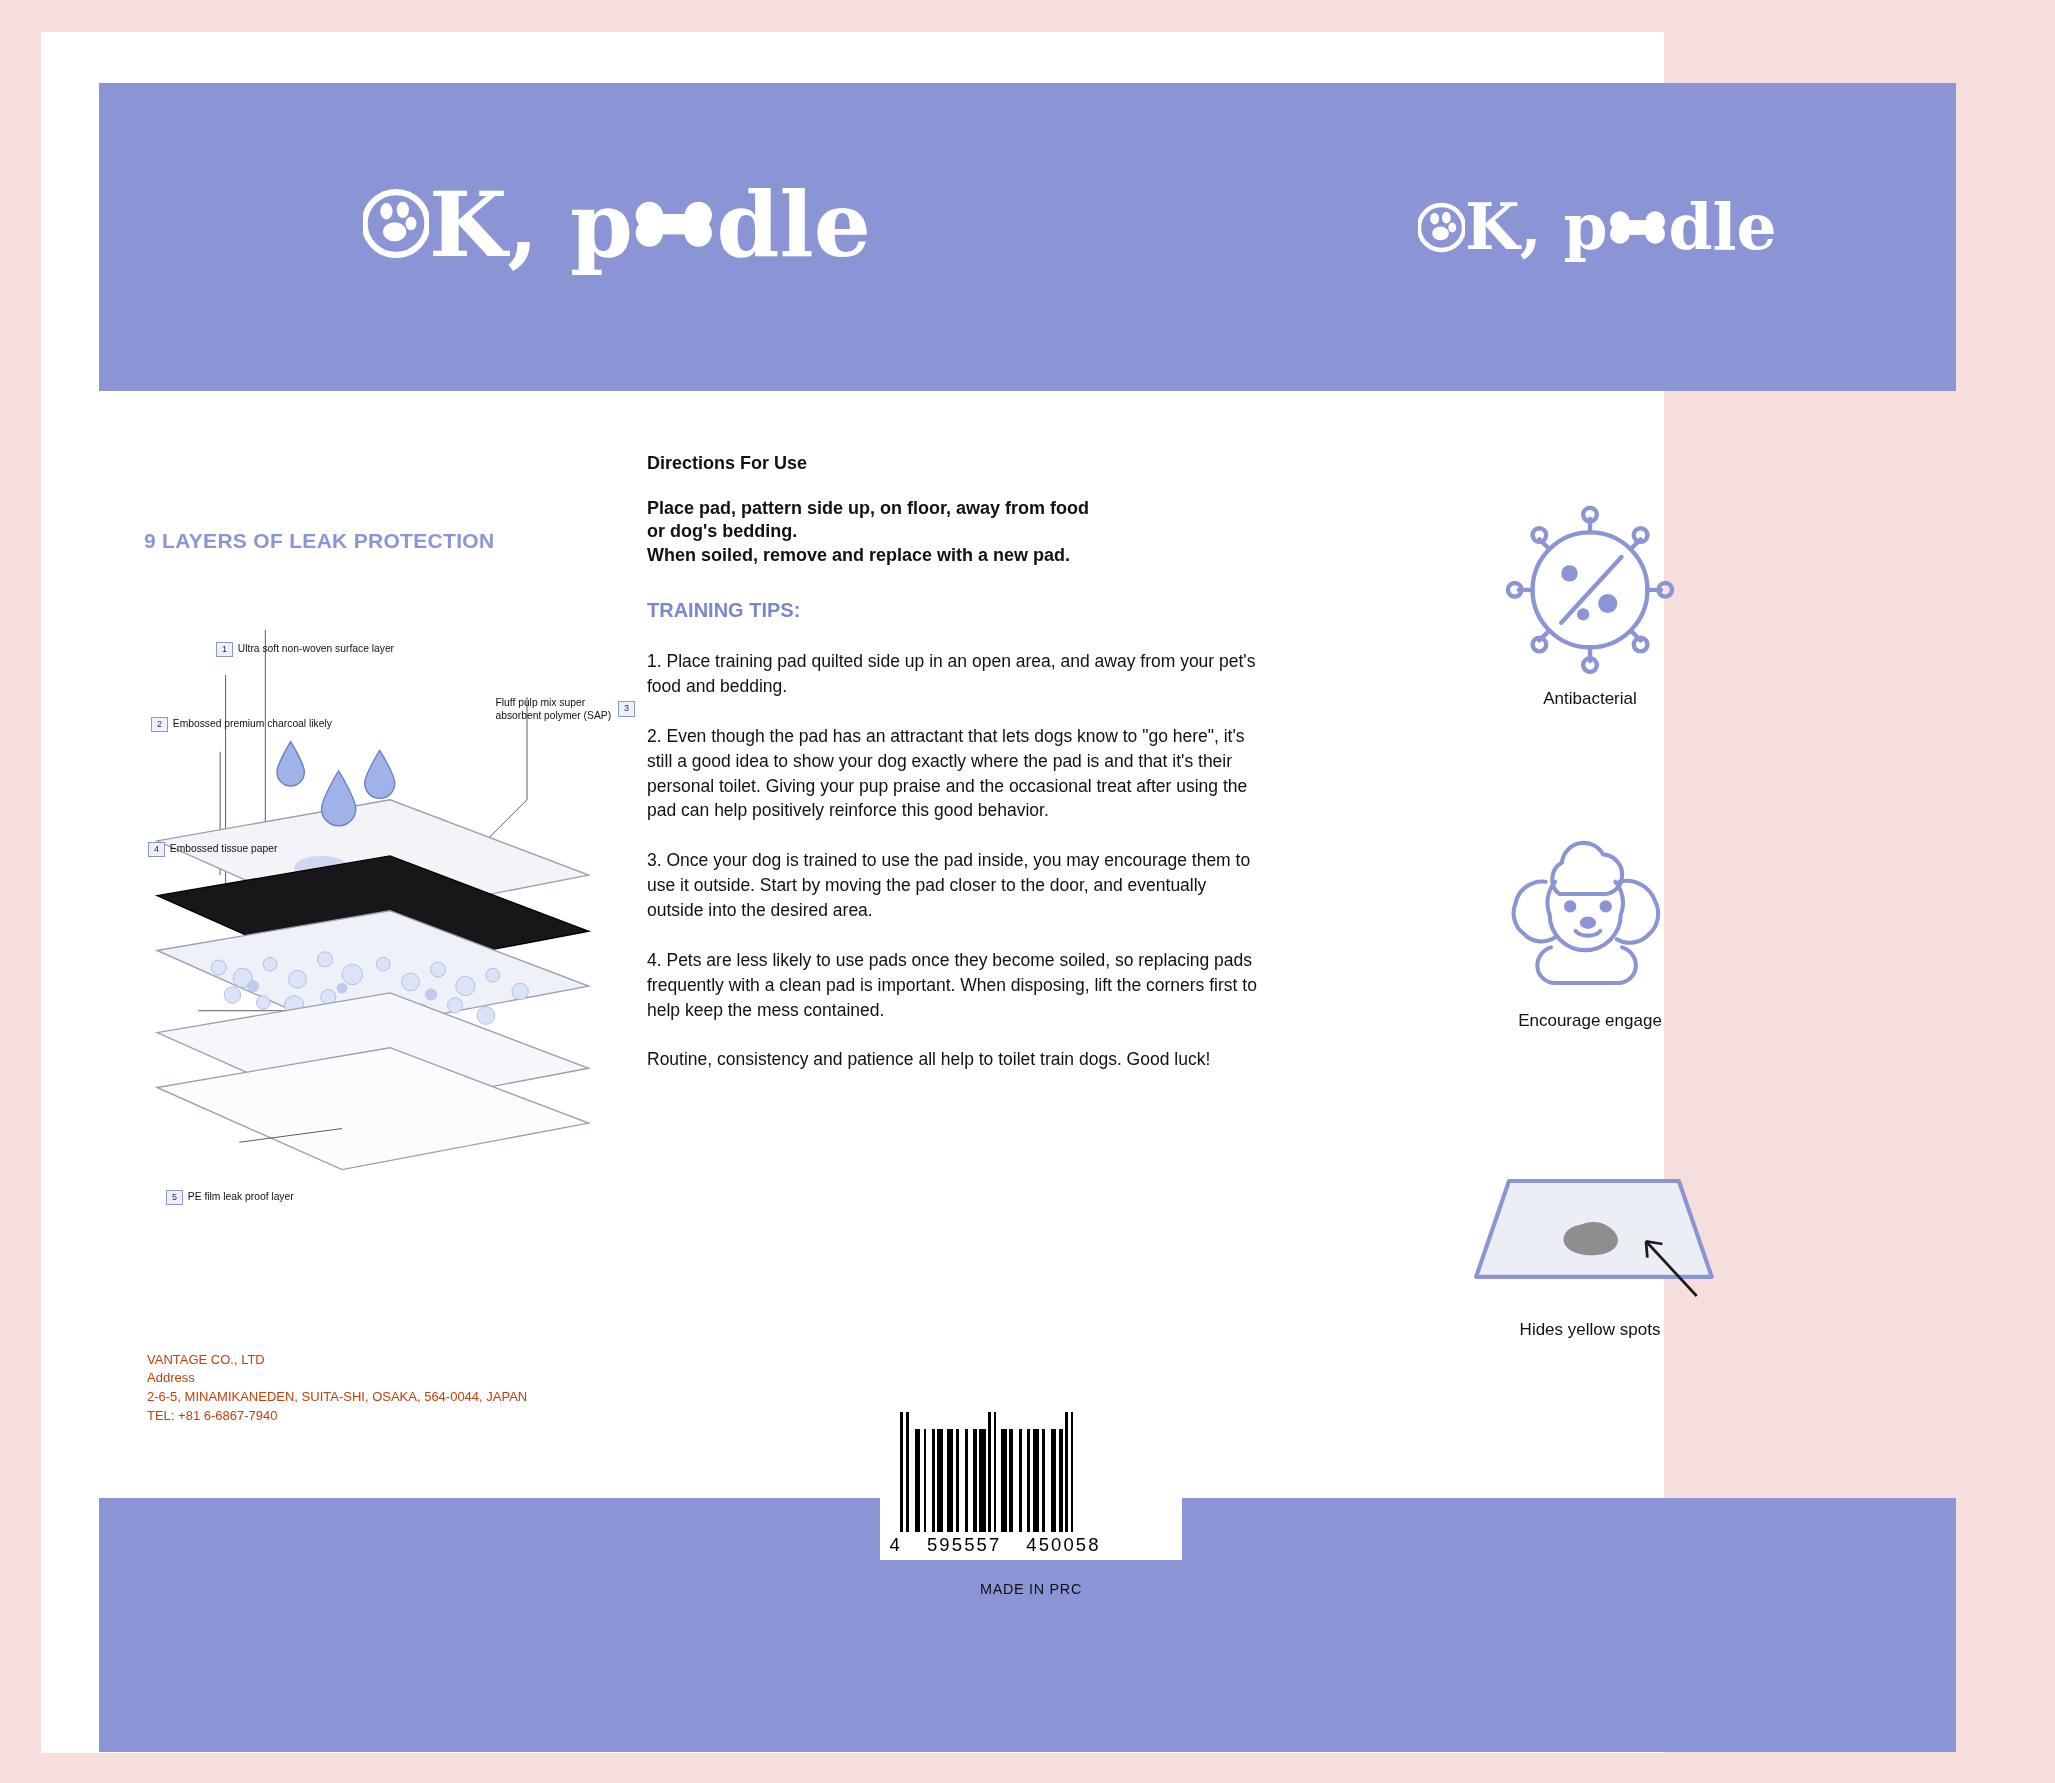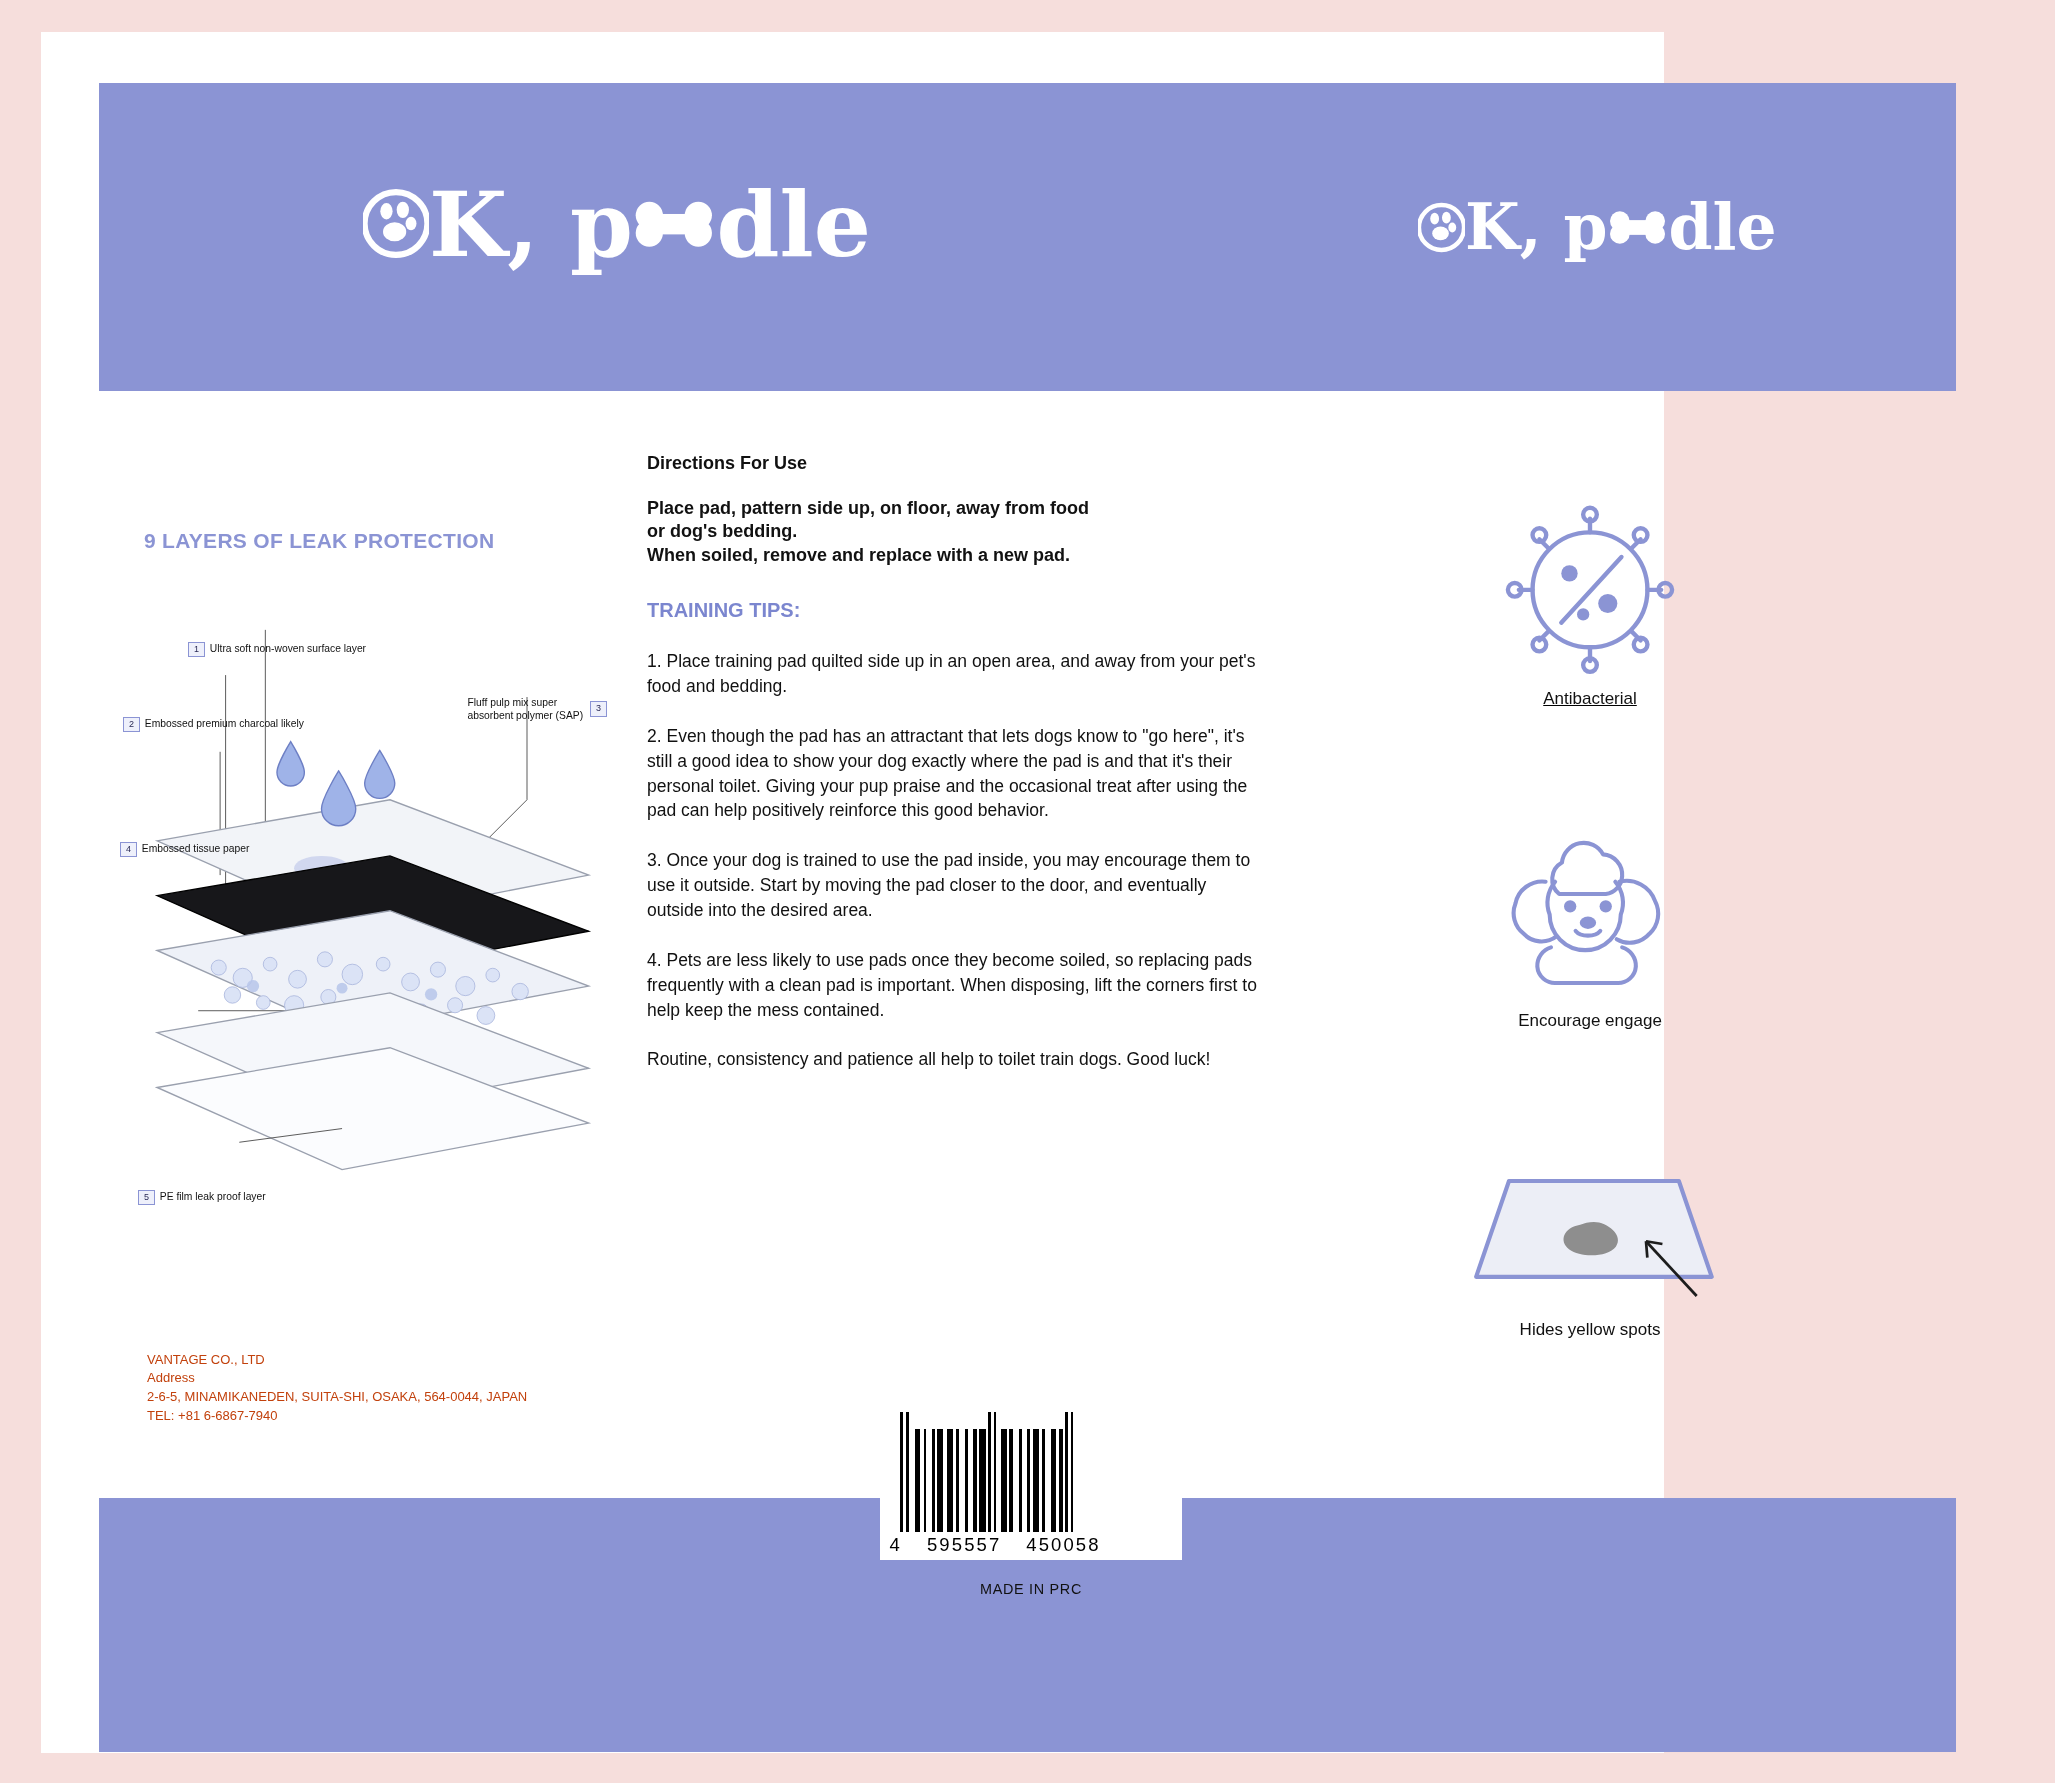--- a/index.html
+++ b/index.html
@@ -74,20 +74,21 @@
     top: 562px;
     width: 548px;
     height: 754px;
   }
   .callout {
     position: absolute;
     font-size: 10.3px;
     color: #111;
     white-space: nowrap;
     line-height: 1.25;
+    margin-left: 28px;
   }
   .num-box {
     display: inline-block;
     width: 15px;
     height: 13.7px;
     line-height: 13.7px;
     text-align: center;
     border: 0.7px solid #8b94d4;
     color: #2a2a55;
     font-size: 9px;
@@ -143,21 +144,21 @@
   .feature {
     position: absolute;
     width: 356px;
     text-align: center;
   }
   .feature .cap {
     font-size: 17px;
     color: #111;
     margin-top: 11px;
   }
-  .f1 { left: 1371px; top: 473px; text-decoration: underline; }
+  .f1 { left: 1371px; top: 473px; }
   .f2 { left: 1371px; top: 795px; }
   .f3 { left: 1371px; top: 1138px; }
 
   
   .barcode-wrap {
     position: absolute;
     left: 839px;
     top: 1374px;
     width: 302px;
     background: #ffffff;

